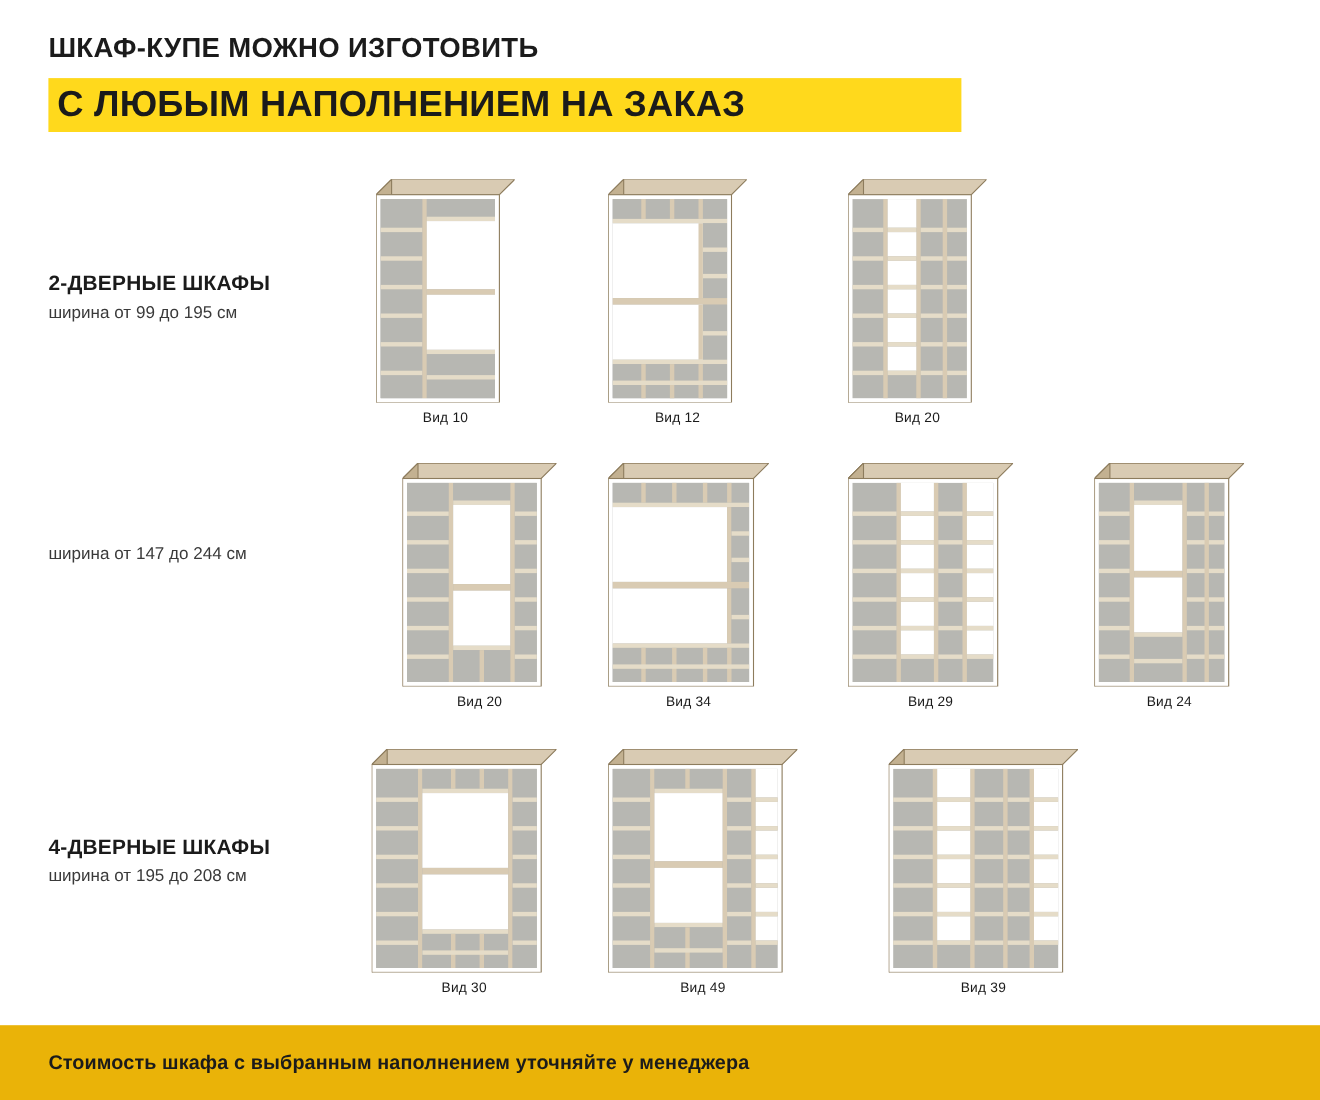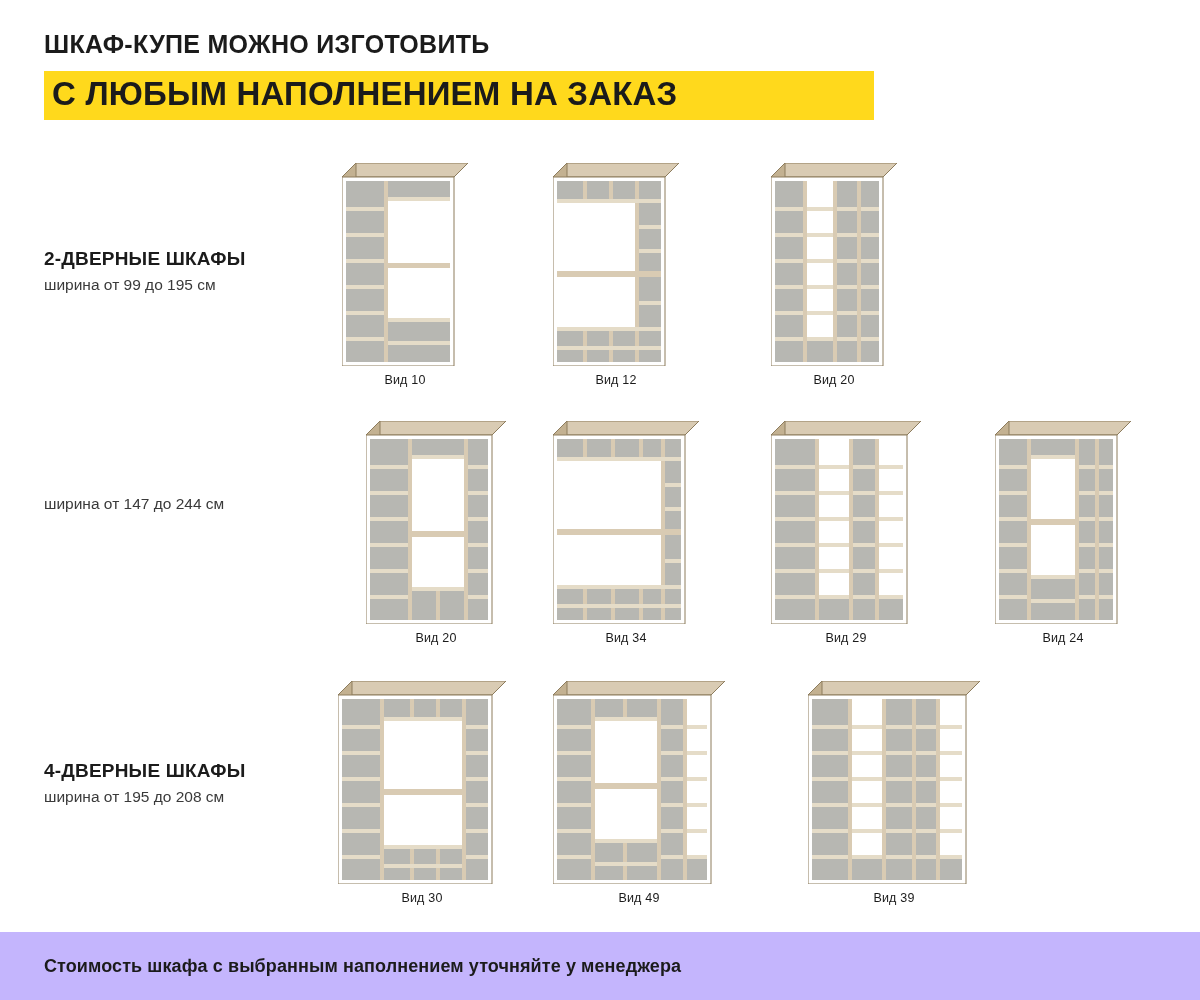--- a/index.html
+++ b/index.html
@@ -80,21 +80,21 @@
     letter-spacing: 0.2px;
   }
 
   
   .footer {
     position: absolute;
     left: 0;
     bottom: 0;
     width: 1200px;
     height: 68px;
-    background: #c4b5fd;
+    background: #eab308;
     display: flex;
     align-items: center;
   }
   .footer-text {
     margin-left: 44px;
     font-size: 18px;
     font-weight: bold;
     color: #1b1b1b;
     letter-spacing: 0.1px;
   }

